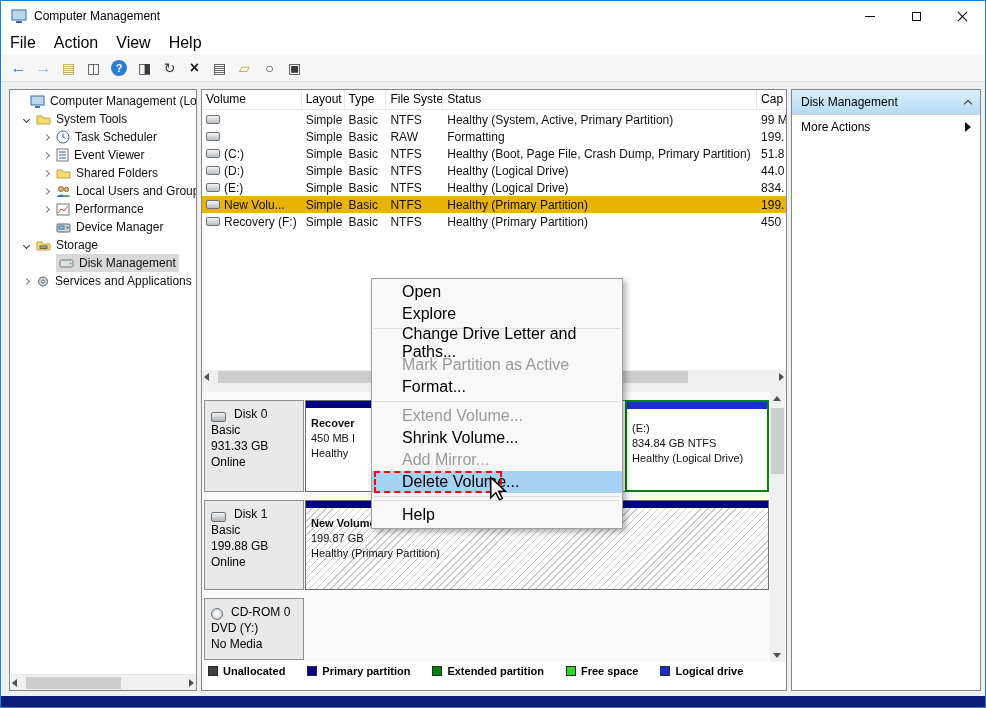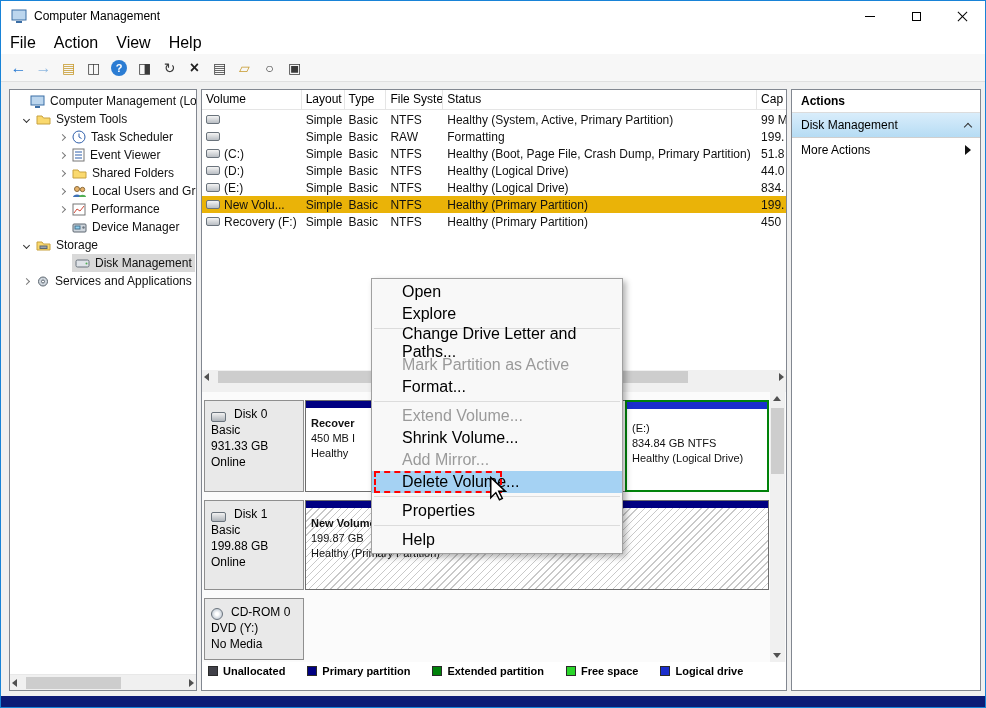--- a/index.html
+++ b/index.html
@@ -36,21 +36,21 @@
              min-width:16px; font-size:11px; font-weight:bold; display:flex; align-items:center;
              justify-content:center; margin:0 5px; }
   .tb-x { font-weight:bold; font-size:16px; color:#222; }
   .tb-gold { color:#c79a2e; }
 
   
   .tree-panel { position:absolute; left:8px; top:88px; width:188px; height:602px; background:#fff;
                 border:1px solid #828790; overflow:hidden; }
   .tree-item { display:flex; align-items:center; height:18px; font-size:12px; white-space:nowrap;
                overflow:hidden; color:#111; }
-  .lvl0 { padding-left:8px; } .lvl1 { padding-left:14px; } .lvl2 { padding-left:34px;margin-left:16px; }
+  .lvl0 { padding-left:8px; } .lvl1 { padding-left:14px; } .lvl2 { padding-left:34px; }
   .chev { width:5px; height:5px; border-right:1px solid #7a7a7a; border-bottom:1px solid #7a7a7a;
           display:inline-block; margin-right:7px; flex:none; }
   .chev.right { transform:rotate(-45deg); }
   .chev.down  { transform:rotate(45deg); border-color:#333; }
   .chev.none  { border:none; }
   .ticon { display:flex; margin-right:5px; flex:none; }
   .tsel { background:#d9d9d9; display:flex; align-items:center; height:100%; padding:0 3px; }
 
   
   .hscroll, .vscroll { background:#f0f0f0; position:absolute; }
@@ -506,21 +506,20 @@
           <span>Free space</span>
         </span>
       <span class="lg-item">
           <span class="lg-sq" style="background-color: rgb(27, 46, 204);"></span>
           <span>Logical drive</span>
         </span>
     </div>
   </div>
 
   <div class="actions-panel">
-    <div class="actions-title">Actions</div>
     <div class="actions-section">
       <span>Disk Management</span>
       <span class="chev-up"></span>
     </div>
     <div class="more-actions">
       <span>More Actions</span>
       <span class="tri-black-right"></span>
     </div>
   </div>
 
@@ -533,21 +532,20 @@
     <div class="cm-item">Format...</div>
     <div class="cm-sep"></div>
     <div class="cm-item disabled">Extend Volume...</div>
     <div class="cm-item">Shrink Volume...</div>
     <div class="cm-item disabled">Add Mirror...</div>
     <div class="cm-item highlighted">
       <span>Delete Volume...</span>
       <span class="red-dash"></span>
     </div>
     <div class="cm-sep"></div>
-    <div class="cm-item">Properties</div>
     <div class="cm-sep"></div>
     <div class="cm-item">Help</div>
   </div>
 
   <svg class="cursor-svg" width="18" height="26" viewBox="0 0 12 18">
     <path d="M1,1 L1,15 L4.5,11.5 L7,16.5 L9,15.5 L6.5,10.5 L11,10.5 Z" fill="#ffffff" stroke="#000000" stroke-width="1"></path>
   </svg>
 
   <div class="bottom-strip"></div>
 </div>

